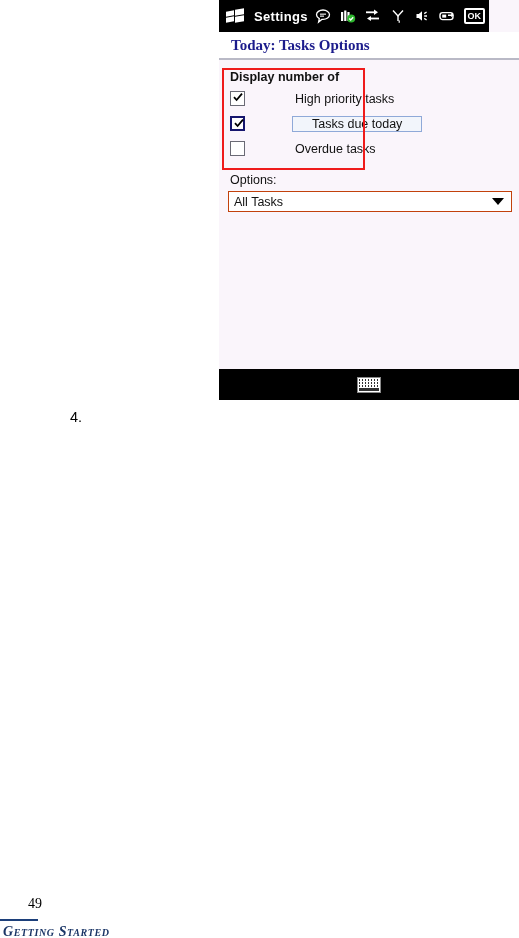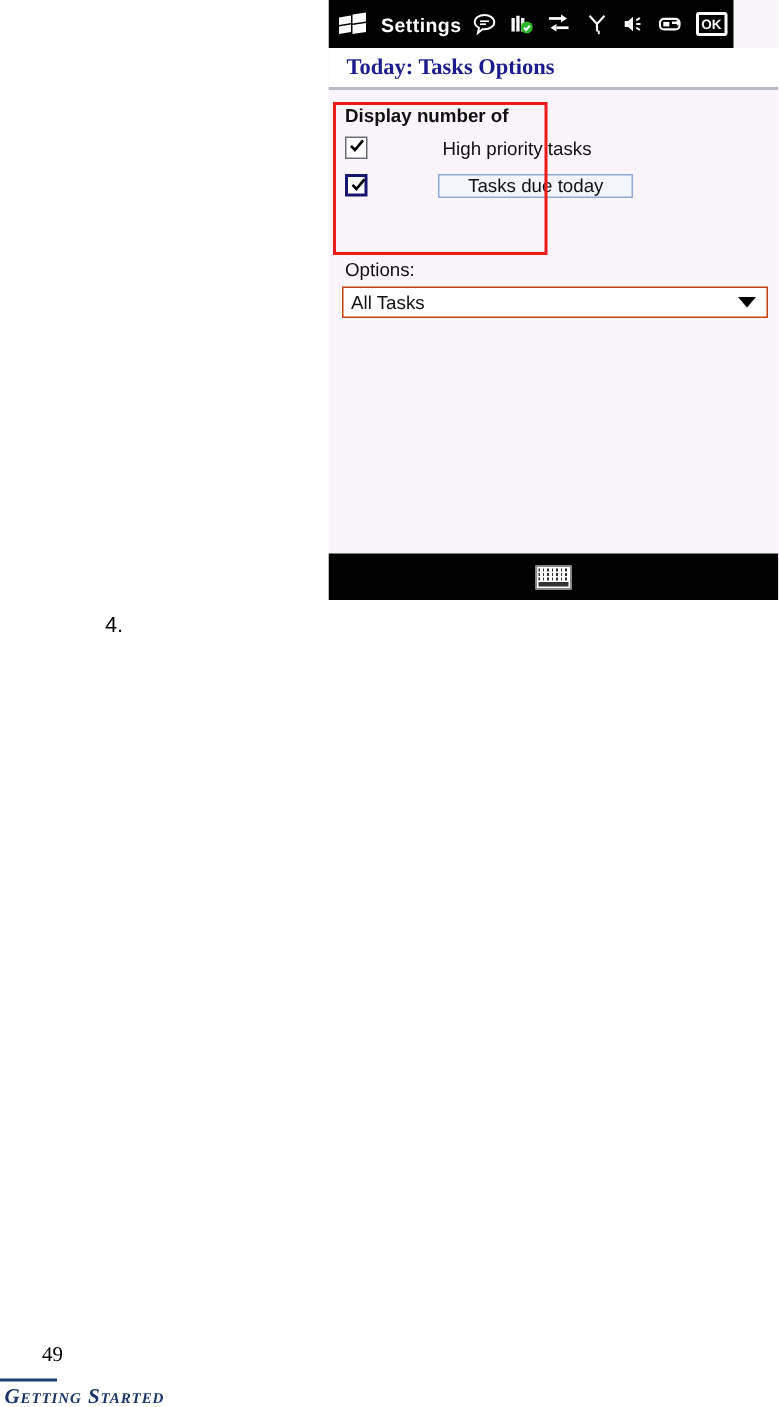--- a/index.html
+++ b/index.html
@@ -387,20 +387,24 @@
 
     <div class="cb-row r2">
       <div class="checkbox focused">
         <svg class="tick" viewBox="0 0 10 10">
           <path d="M1 5.2l2.6 2.8L9 1.6" fill="none" stroke="#000000" stroke-width="1.8"></path>
         </svg>
       </div>
       <div class="cb-label selected">Tasks due today</div>
     </div>
 
+    <div class="cb-row r3">
+      <div class="checkbox"></div>
+      <div class="cb-label">Overdue tasks</div>
+    </div>
 
     <div class="category-label">Options:</div>
 
     <div class="dropdown">
       <div class="dropdown-value">All Tasks</div>
       <div class="dropdown-arrow"></div>
     </div>
   </div>
 
   <div class="sip-bar">

